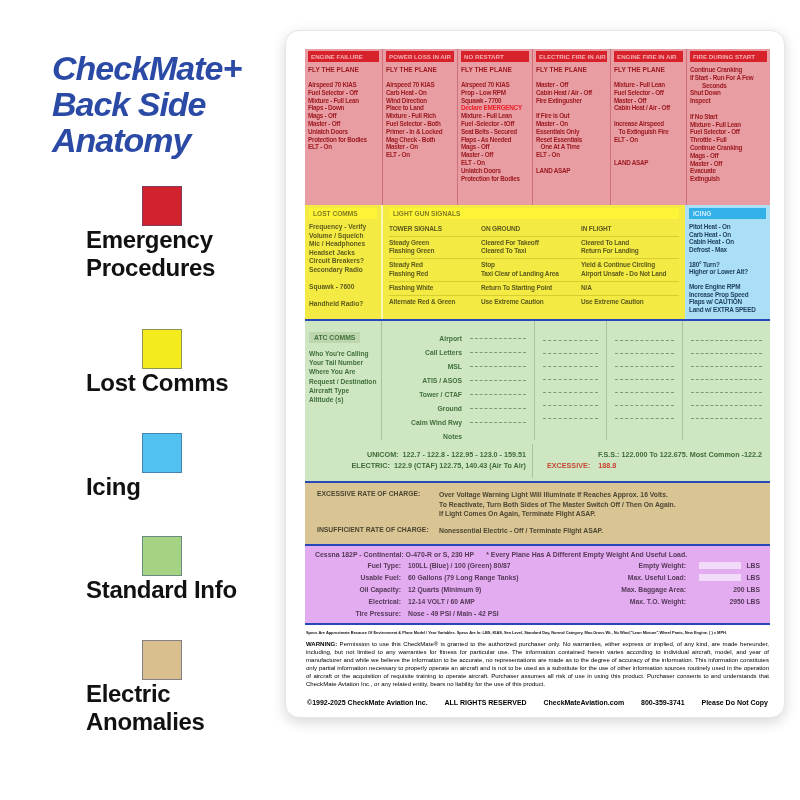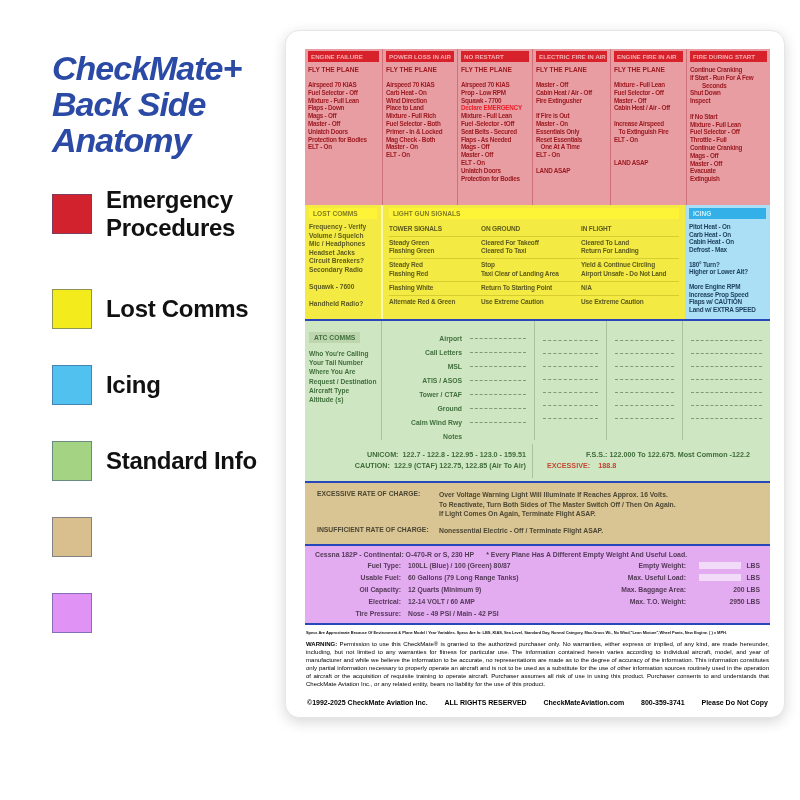--- a/index.html
+++ b/index.html
@@ -3,21 +3,21 @@
 <meta charset="utf-8">
 <style>
   * { margin:0; padding:0; box-sizing:border-box; }
   html,body { width:800px; height:800px; background:#ffffff; font-family:"Liberation Sans", sans-serif; }
   .stage { position:relative; width:800px; height:740px; overflow:hidden; }
 
   
   .left-panel { position:absolute; left:0; top:0; width:285px; padding:50px 0 0 52px; }
   .main-title { color:#2b4aa5; font-size:34px; font-weight:bold; font-style:italic; line-height:1.06; letter-spacing:-1px; white-space:pre-line; }
   .legend { margin-top:28px; }
-  .legend-row { display:flex; align-items:center; margin-bottom:36px; }
+  .legend-row { display:flex; align-items:center; margin-bottom:36px;flex-direction:column; }
   .legend-row.first { margin-bottom:48px; }
   .swatch { width:40px; height:40px; border:1px solid rgba(60,80,130,.55); margin-right:14px; flex:none; }
   .legend-label { font-size:24px; font-weight:600; color:#111; line-height:1.15; letter-spacing:-0.3px; width:165px; }
 
   
   .card { position:absolute; left:285px; top:30px; width:500px; height:688px; background:#fff;
           border:1px solid #e6e6e6; border-radius:14px; box-shadow:0 4px 14px rgba(0,0,0,.16);
           padding:18px 16px 0 19px; }
   .sheet { width:465px; }
   .navy-sep { height:2px; background:#2847b8; }
@@ -57,21 +57,21 @@
   .lrow .lbl { width:80px; text-align:right; color:#41703c; font-weight:bold; font-size:6.8px; }
   .lrow .wline { flex:1; margin:0 2px 3px 8px; border-bottom:1px dashed #7d9c70; height:8px; }
   .gcol-lines { width:72px; border-right:1px solid #a9c49b; padding:9px 8px 0; }
   .gcol-lines.gl2 { width:76px; } .gcol-lines.gl3 { width:87px; border-right:none; }
   .fill-line { height:11px; margin-bottom:2px; border-bottom:1px dashed #7d9c70; }
   .freq-row { display:flex; height:41px; align-items:center; }
   .freq-left { width:228px; border-right:1px solid #a9c49b; height:34px; display:flex; flex-direction:column; justify-content:center; }
   .fl { display:flex; justify-content:flex-end; gap:4px; padding-right:6px; line-height:1.5; }
   .fl .flab, .fl .fval { color:#3e6c38; font-weight:bold; font-size:7.2px; }
   .freq-right { flex:1; height:34px; display:flex; flex-direction:column; justify-content:center; }
-  .fr1 { text-align:right; padding-right:20px; color:#3e6c38; font-weight:bold; font-size:7.2px; line-height:1.5; }
+  .fr1 { text-align:right; padding-right:8px; color:#3e6c38; font-weight:bold; font-size:7.2px; line-height:1.5; }
   .fr2 { padding-left:14px; font-weight:bold; font-size:7.2px; line-height:1.5; }
   .emg-lab { color:#c24a30; } .emg-val { color:#c8402c; margin-left:6px; }
 
   
   .sec-tan { background:#d9c493; height:61px; padding:7px 0 0 12px; }
   .trow { display:flex; margin-bottom:7px; }
   .tlabel { width:122px; font-size:6.8px; font-weight:bold; color:#4c4733; flex:none; }
   .ttext { font-size:6.8px; font-weight:bold; color:#4c4733; white-space:pre; line-height:1.4; }
 
   
@@ -115,20 +115,21 @@
       <div class="legend-row">
         <div class="swatch" style="background: rgb(81, 194, 239);"></div>
         <div class="legend-label">Icing</div>
       </div>
       <div class="legend-row">
         <div class="swatch" style="background: rgb(163, 211, 131);"></div>
         <div class="legend-label">Standard Info</div>
       </div>
       <div class="legend-row">
         <div class="swatch" style="background: rgb(216, 191, 141);"></div>
+        <div class="legend-label">Electric Anomalies</div>
       </div>
       <div class="legend-row">
         <div class="swatch" style="background: rgb(224, 146, 245);"></div>
       </div>
     </div>
   </div>
 
   <div class="card">
     <div class="sheet">
 
@@ -367,22 +368,22 @@
               <div class="fill-line"></div>
             </div>
         </div>
         <div class="freq-row">
           <div class="freq-left">
             <div class="fl">
               <span class="flab">UNICOM:</span>
               <span class="fval">122.7 - 122.8 - 122.95 - 123.0 - 159.51</span>
             </div>
             <div class="fl">
-              <span class="flab">CAUTION:</span>
-              <span class="fval">122.9 (CTAF) 122.75, 122.85 (Air To Air)</span>
+              <span class="flab">ELECTRIC:</span>
+              <span class="fval">122.9 (CTAF) 122.75, 140.43 (Air To Air)</span>
             </div>
           </div>
           <div class="freq-right">
             <div class="fr1">
               <span>F.S.S.:</span>
               <span>122.000 To 122.675. Most Common -122.2</span>
             </div>
             <div class="fr2">
               <span class="emg-lab">EXCESSIVE:</span>
               <span class="emg-val">188.8</span>

